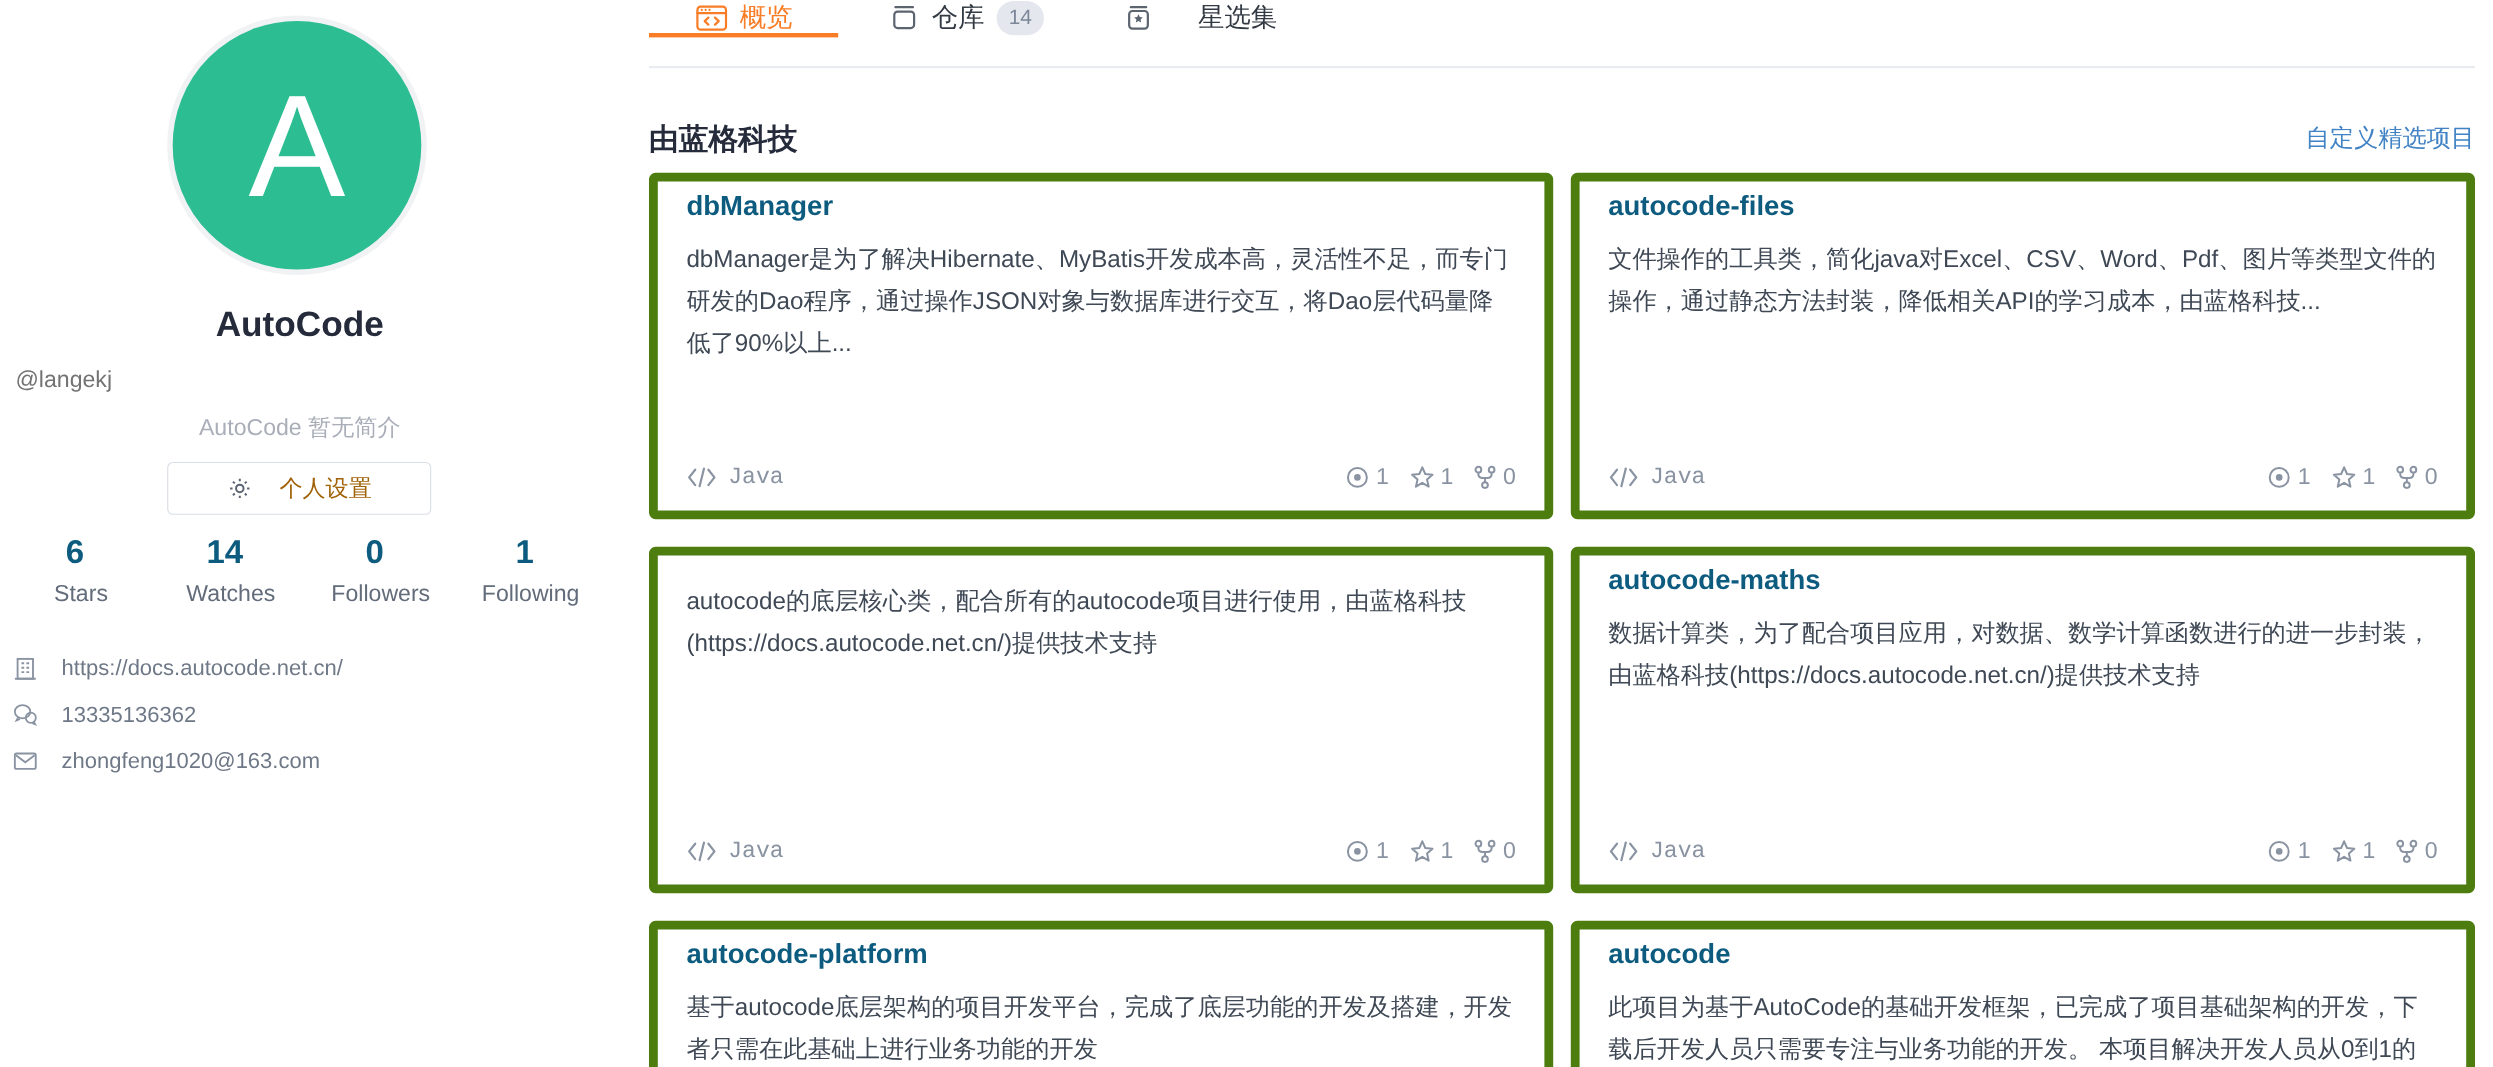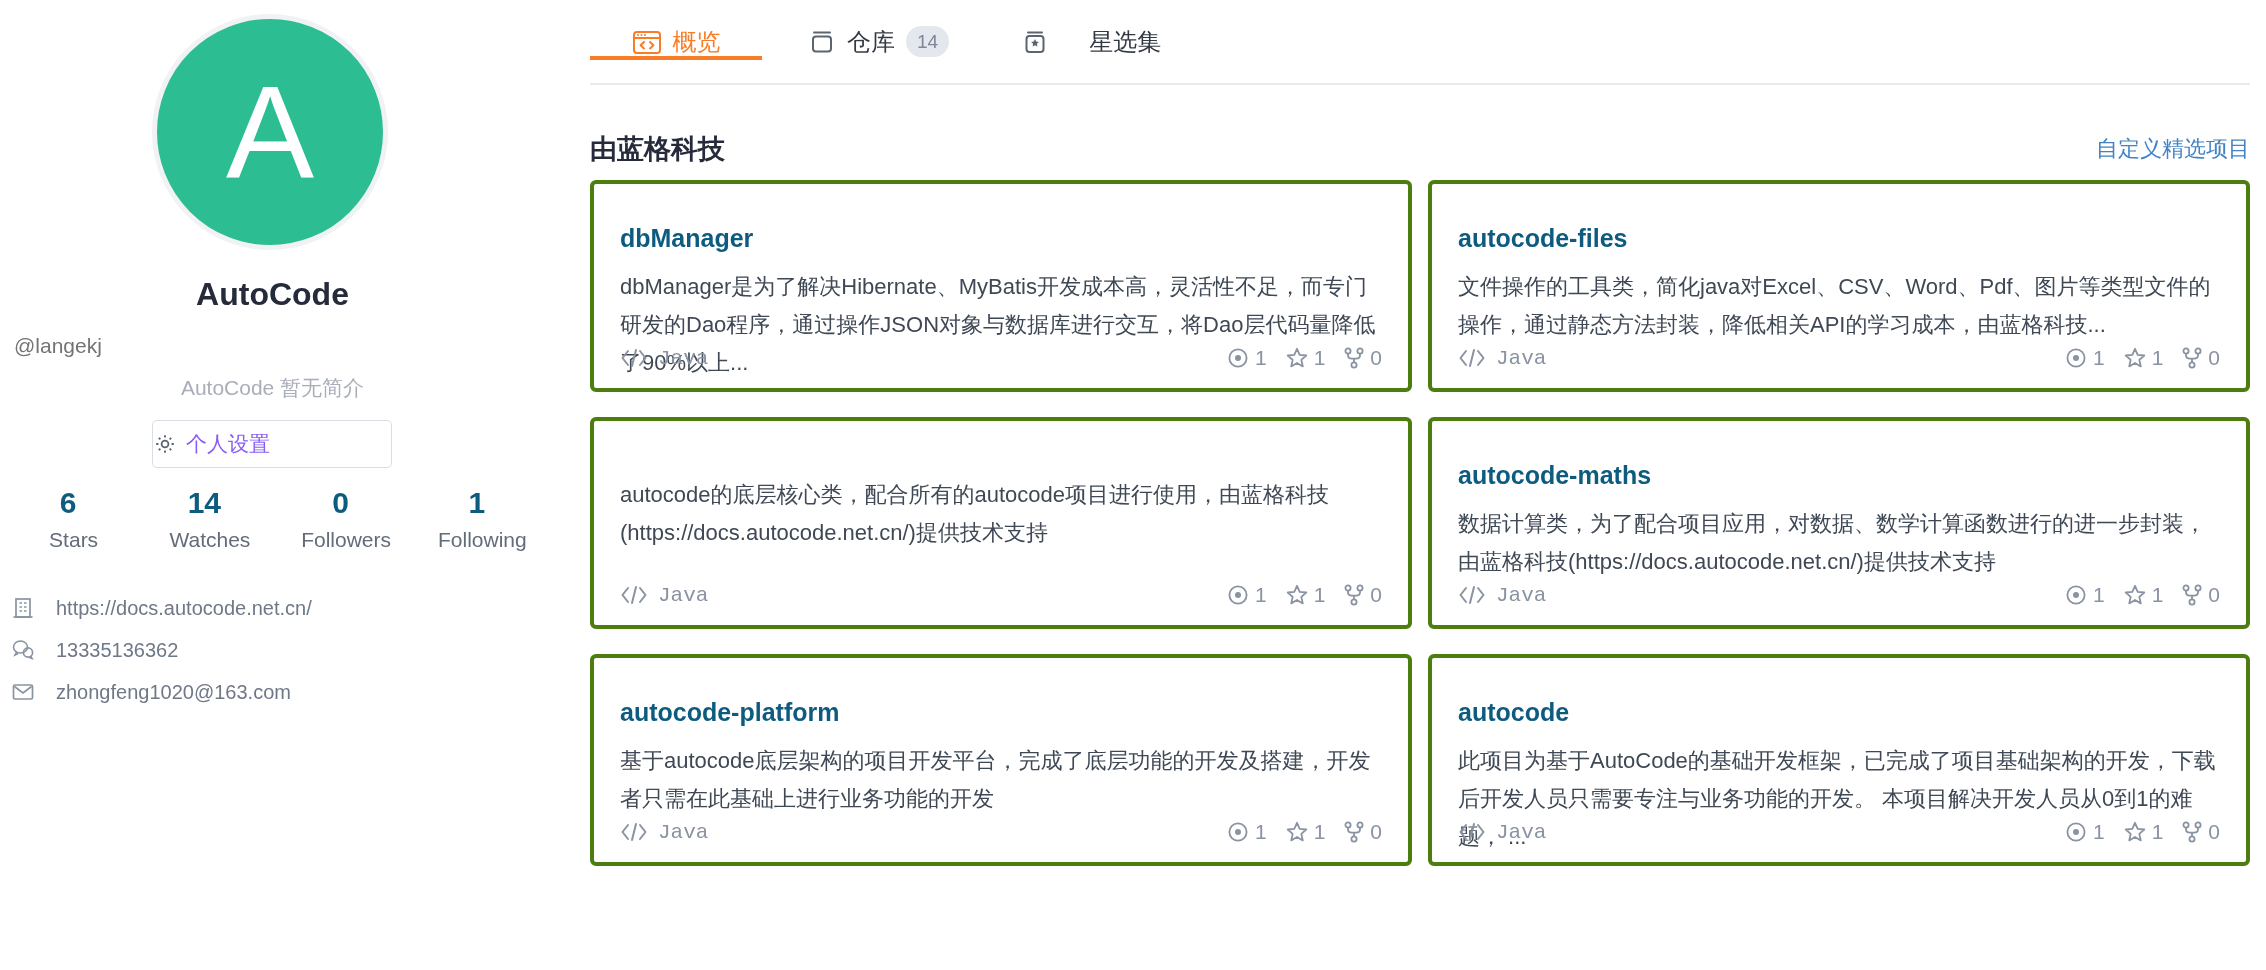--- a/index.html
+++ b/index.html
@@ -22,54 +22,54 @@
   }
   .p-name { position:absolute; left:0; top:276px; width:545px; text-align:center;
     font-size:32px; font-weight:700; color:#252b3a; }
   .p-username { position:absolute; left:0; top:334px; width:545px; text-align:left;
     font-size:21px; color:#737373;margin-left:14px; }
   .p-bio { position:absolute; left:0; top:374px; width:545px; text-align:center;
     font-size:21px; color:#a9aeb8; }
   .settings-btn {
     position:absolute; left:152px; top:420px; width:240px; height:48px;
     background:#fff; border:1px solid #d9dee4; border-radius:5px;
-    display:flex; align-items:center; justify-content:flex-start; gap:9px;
-    font-size:21px; color:#8b5cf6; cursor:pointer;
+    display:flex; align-items:center; justify-content:center; gap:24px;
+    font-size:21px; color:#a16207; cursor:pointer;
   }
   .stats { position:absolute; left:0; top:486px; width:545px; display:flex; }
   .stat-col { flex:1; text-align:center; cursor:pointer; }
   .stat-val { font-size:30px; font-weight:700; color:var(--title-blue); line-height:34px; }
   .stat-lab { font-size:21px; color:#626c7a; margin-top:8px;padding-left:11px; }
   .contacts { position:absolute; left:10px; top:594px; }
   .contact-row { display:flex; align-items:center; gap:20px; margin-bottom:14px;
     font-size:20px; color:#6e7887; line-height:28px; }
   .contact-row .cicon { color:#8a93a2; flex:0 0 auto; }
 
   
   .content { position:absolute; left:590px; top:0; right:16px; }
-  .tabbar { height:85px; border-bottom:2px solid #e8ebef; display:flex; align-items:center; }
+  .tabbar { height:62px; border-bottom:2px solid #e8ebef; display:flex; align-items:flex-start; }
   .tab { position:relative; display:inline-flex; align-items:center; gap:11px;
     font-size:24px; color:#333a44; cursor:pointer; padding:0 12px; }
   .tab-overview { width:172px; justify-content:center; color:var(--accent); }
   .tab-overview::after { content:""; position:absolute; left:0; right:0; bottom:-2px;
     height:4px; background:var(--accent); }
   .tab-repos { margin-left:34px; }
   .tab-stars { margin-left:48px;gap:40px; }
   .tab .ticon { color:#5c6470; }
   .tab-overview .ticon { color:var(--accent); }
   .badge { background:#e4e7ed; color:#7d8799; font-size:19px; line-height:19px;
     padding:6px 11px; border-radius:18px; }
 
   .section-head { margin-top:46px; display:flex; align-items:center; justify-content:space-between; }
   .section-title { font-size:27px; font-weight:700; color:#252b3a; }
   .custom-link { font-size:22px; color:var(--link-blue); cursor:pointer; text-decoration:none; }
 
   .grid { margin-top:13px; display:grid; grid-template-columns:1fr 1fr; column-gap:16px; row-gap:25px; }
-  .card { position:relative; height:212px; background:#fff; border:4px solid #4d7c0f;
-    border-radius:6px; padding:40px 26px; }
+  .card { position:relative; height:315px; background:#fff; border:8px solid #4d7c0f;
+    border-radius:6px; padding:8px 26px; }
   .card-title { font-size:25px; font-weight:700; color:var(--title-blue); cursor:pointer; }
   .card-desc { margin-top:15px; font-size:22px; line-height:38px; color:#3f4855;
     display:-webkit-box; -webkit-line-clamp:3; -webkit-box-orient:vertical; overflow:hidden; }
   .card-footer { position:absolute; left:26px; right:26px; bottom:18px;
     display:flex; align-items:center; justify-content:space-between;
     color:var(--muted); font-size:21px; }
   .lang { display:flex; align-items:center; gap:10px;font-family:Liberation Mono, monospace; }
   .cstats { display:flex; align-items:center; gap:18px; }
   .cstat { display:flex; align-items:center; gap:5px; cursor:pointer; }
 </style>

